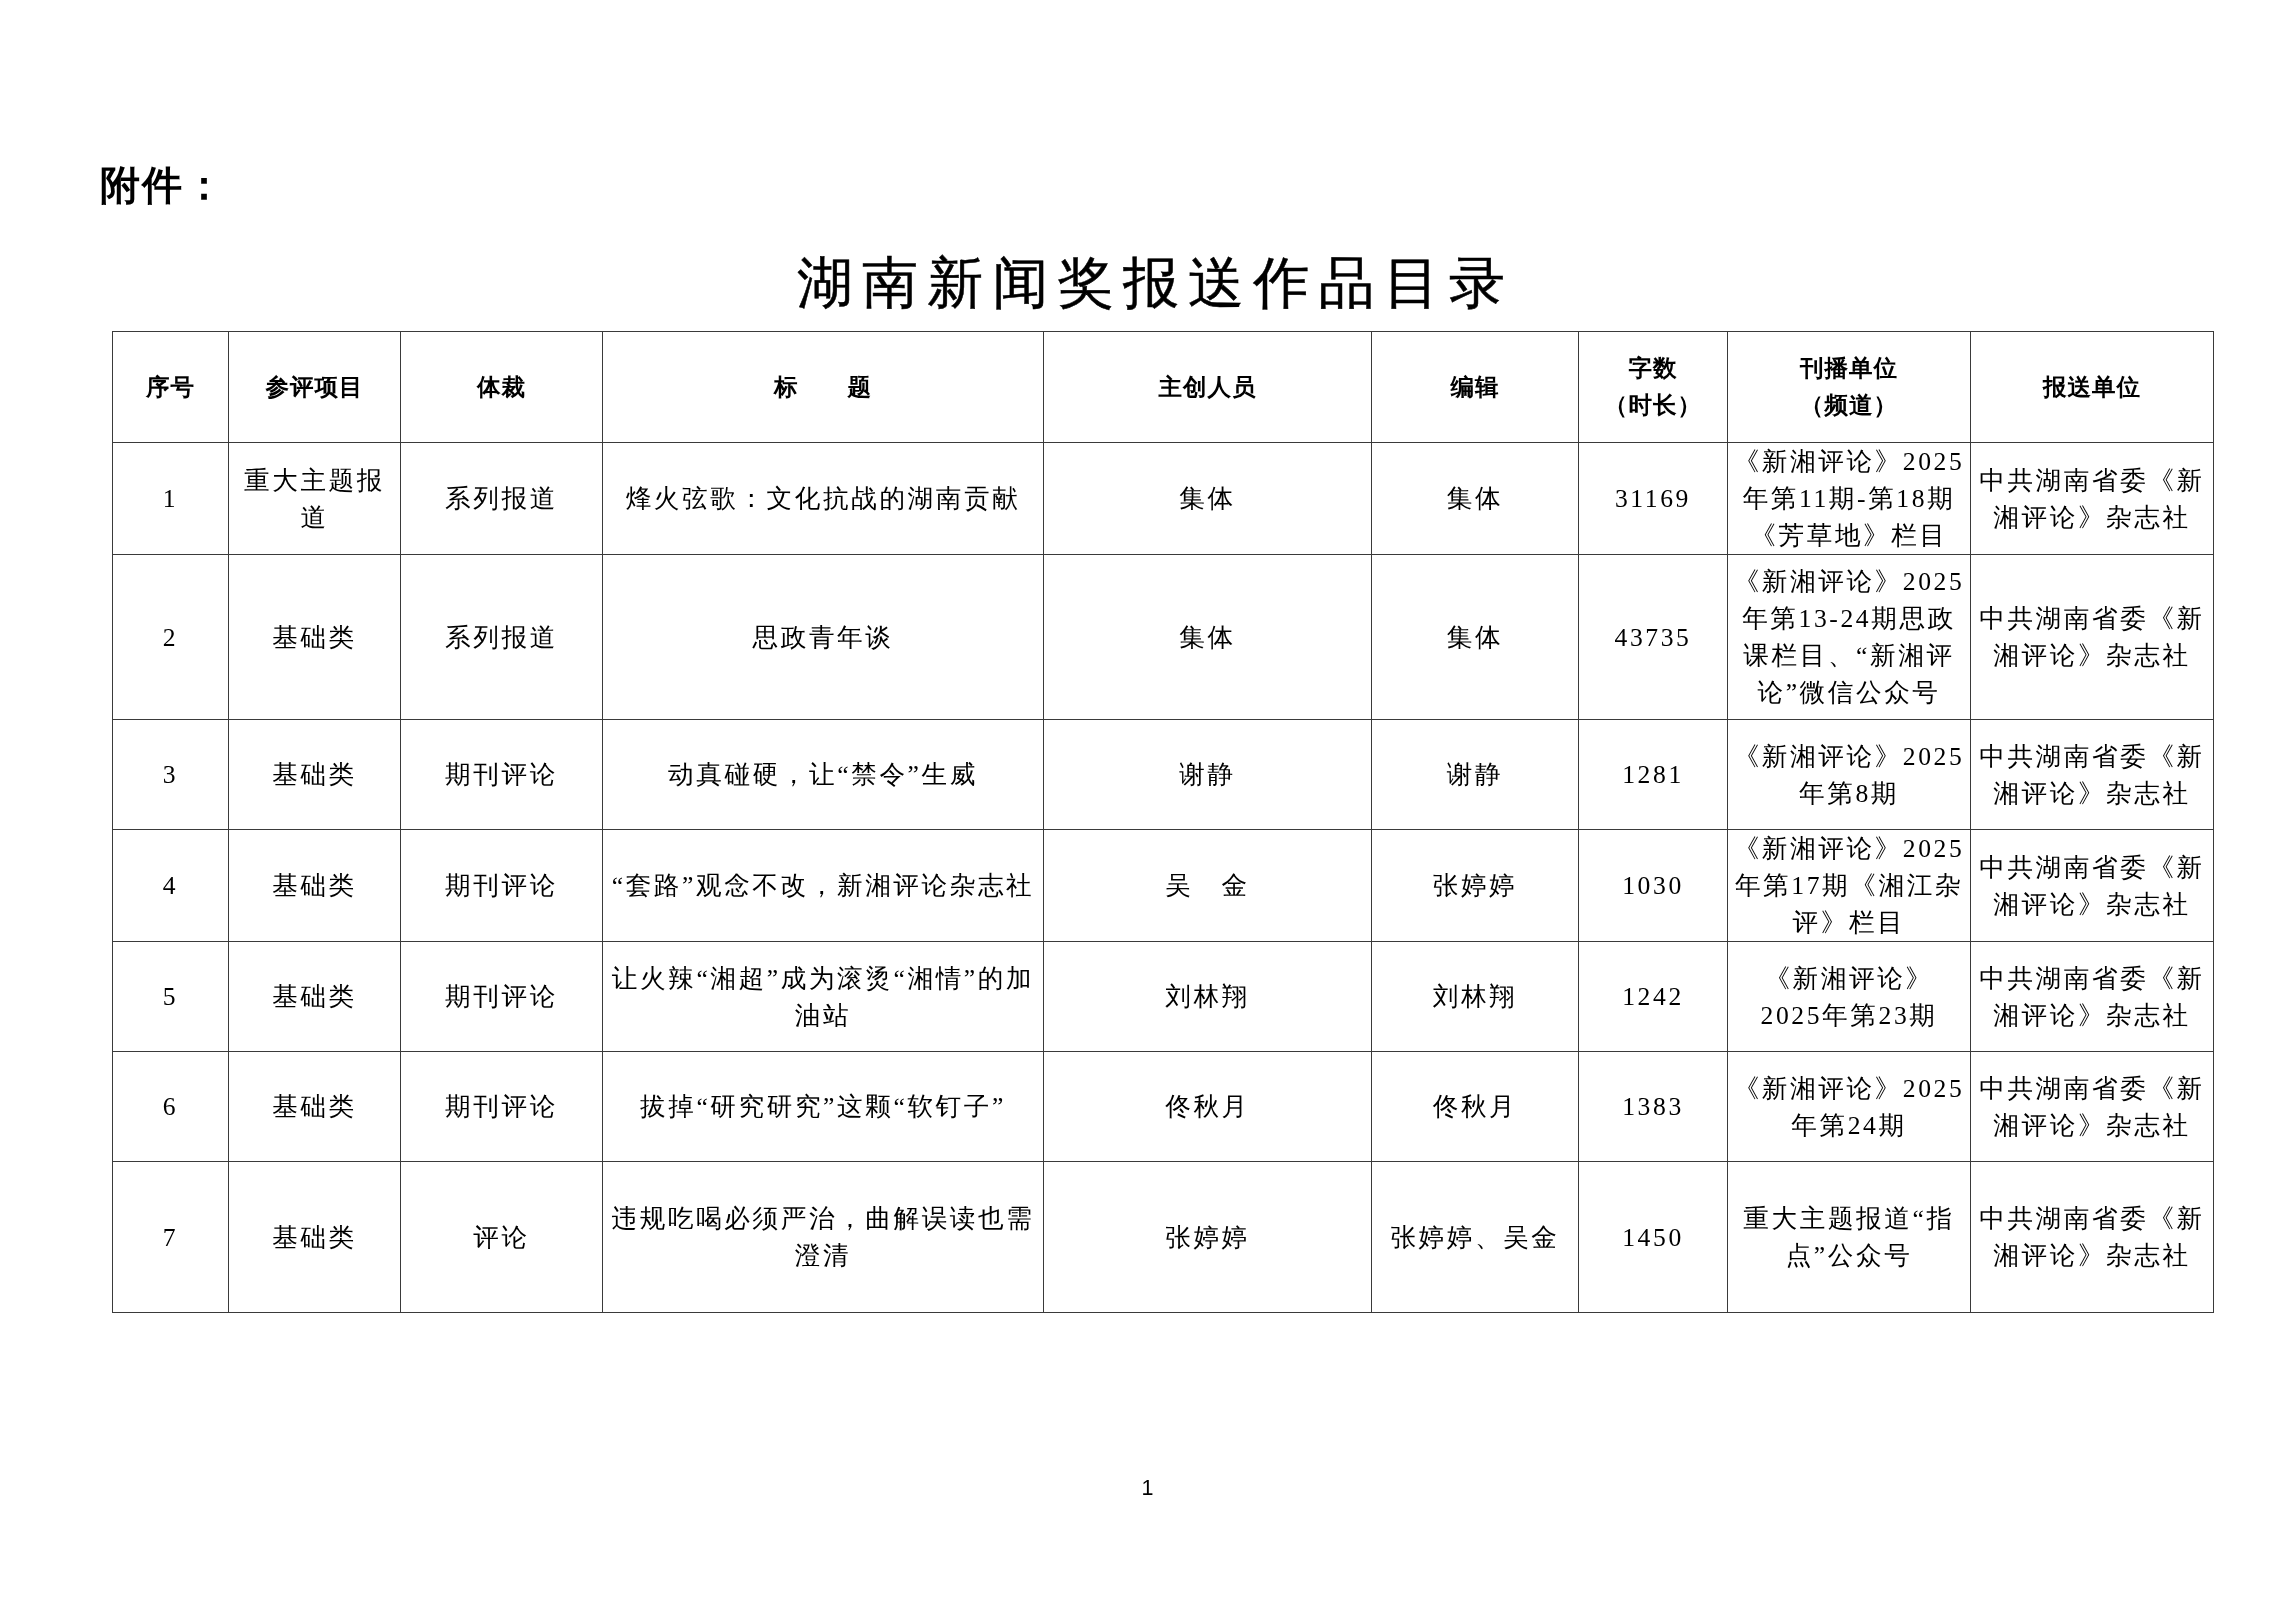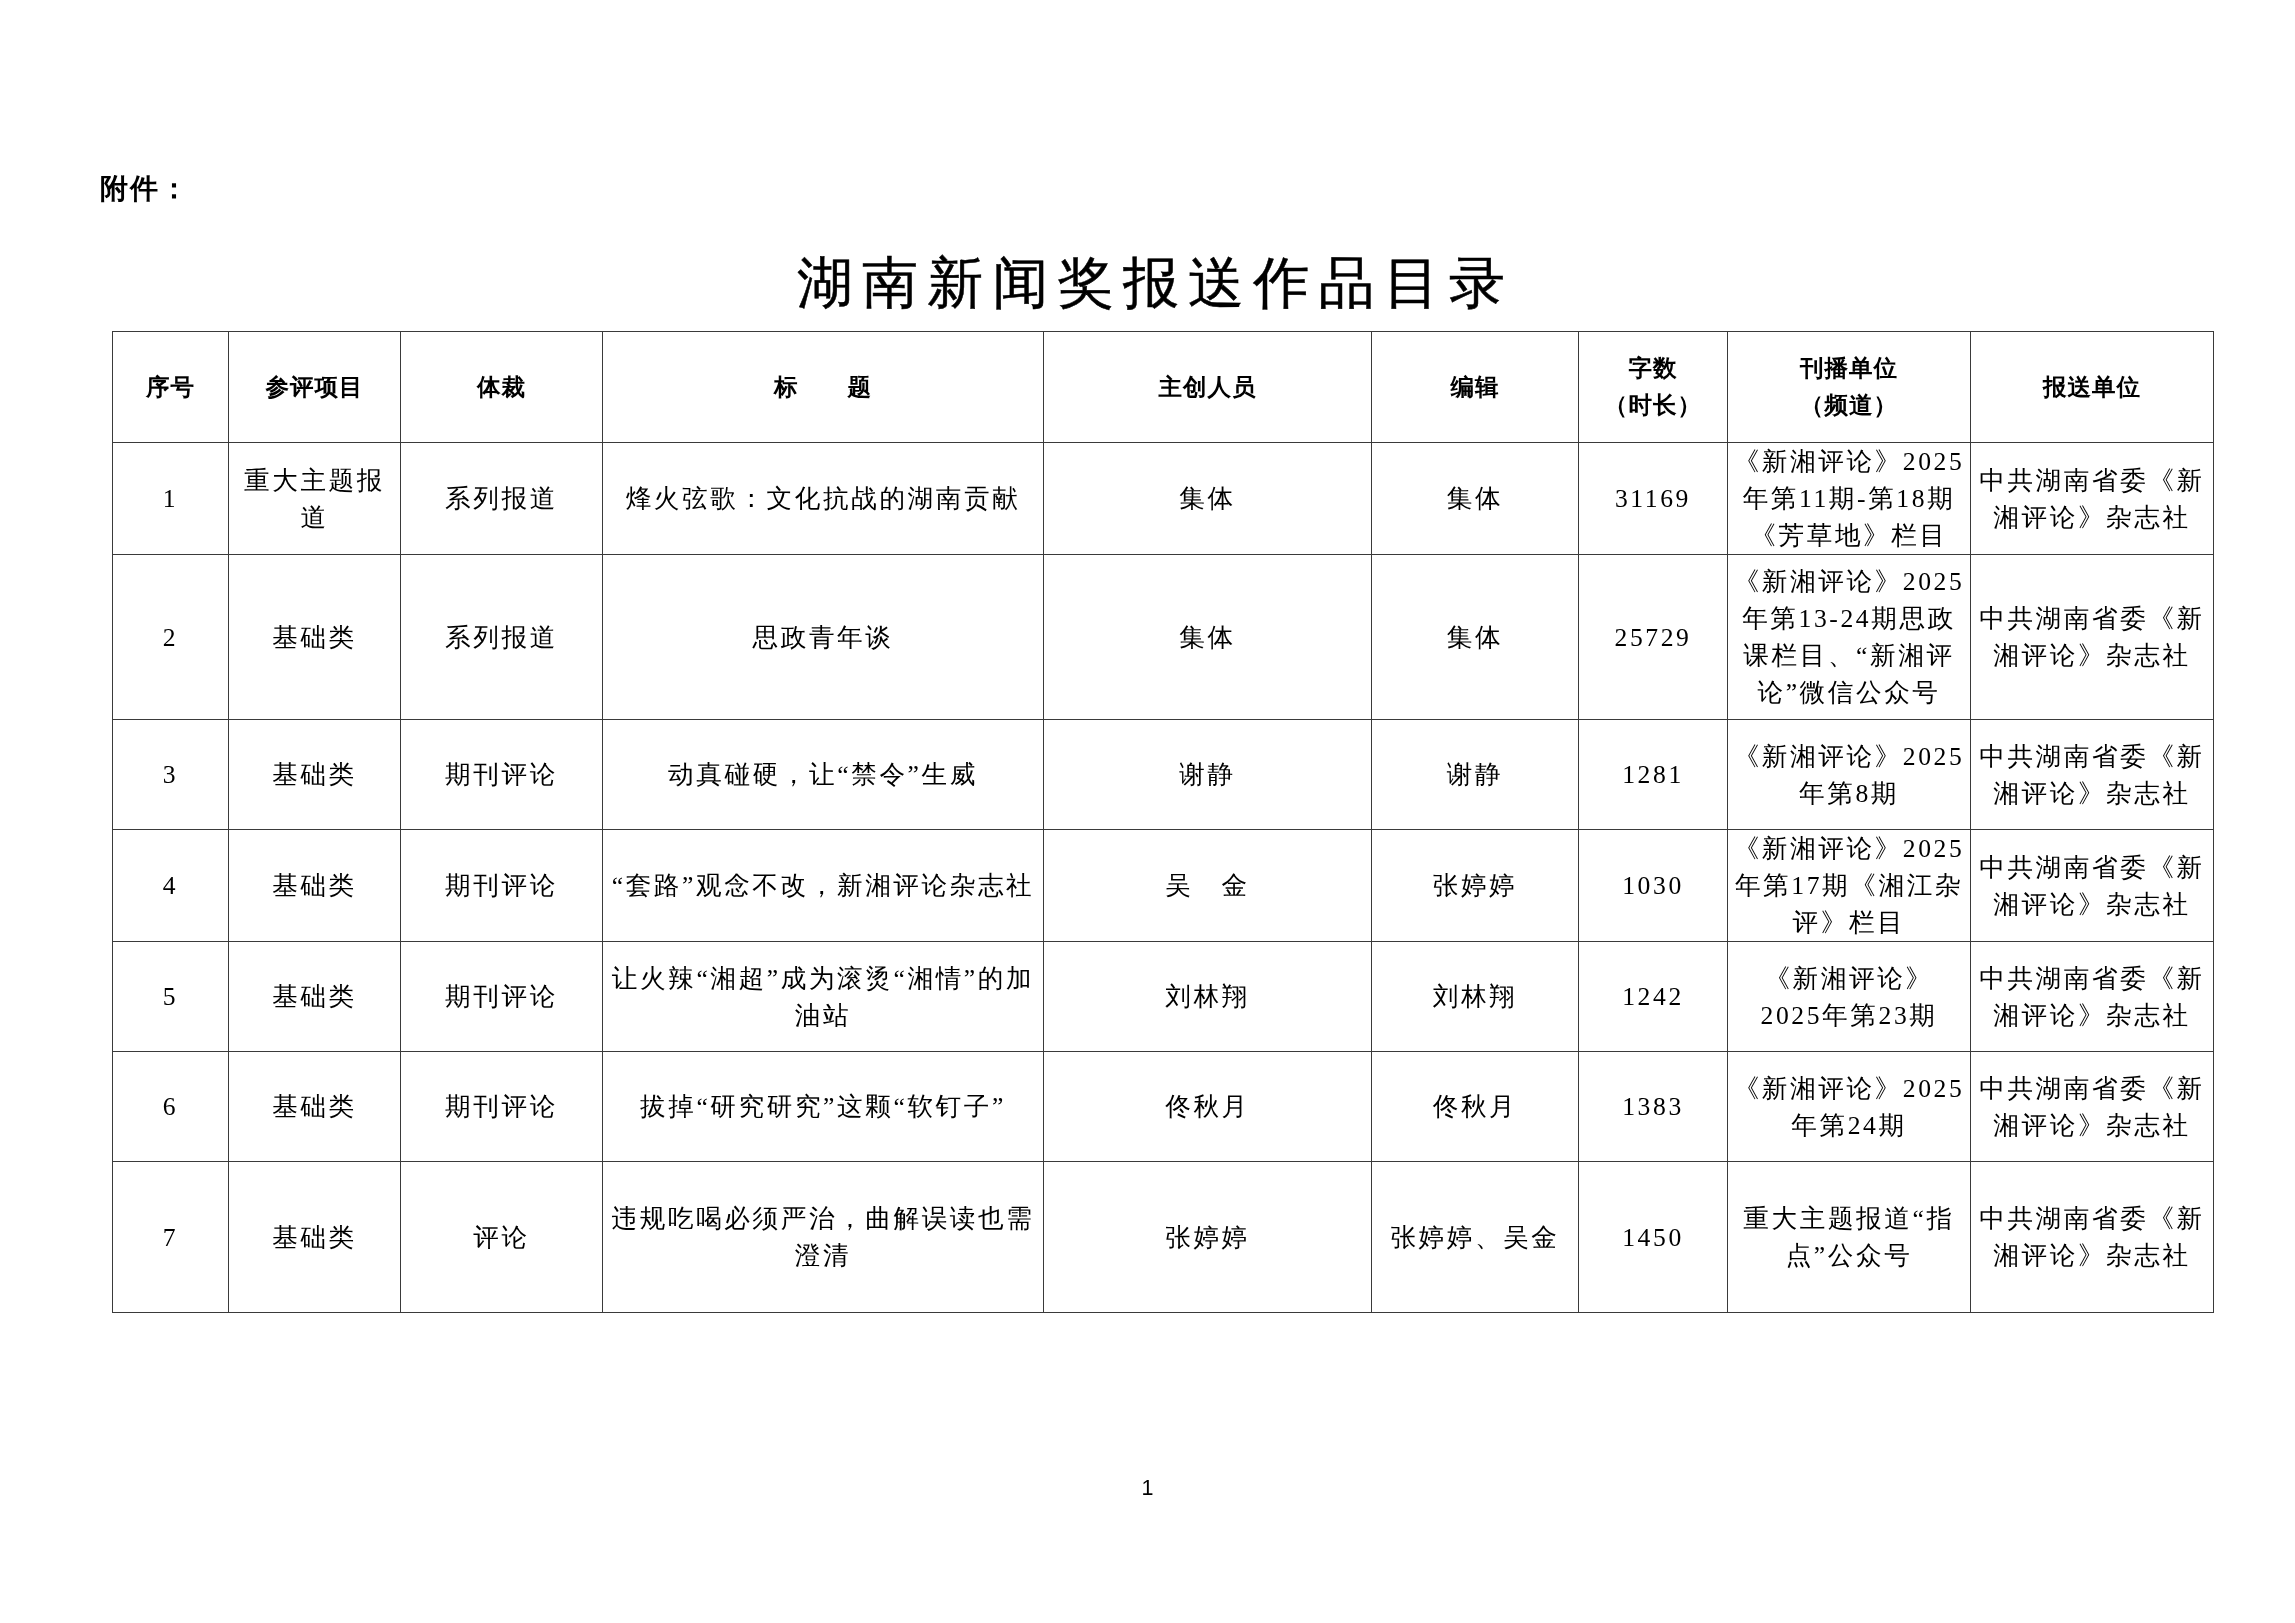--- a/index.html
+++ b/index.html
@@ -1,17 +1,17 @@
 <!DOCTYPE html>
 <html style="font-size:8.2px"><head>
 <meta charset="utf-8">
 <style>
   html, body { margin:0; padding:0; background:#ffffff; }
   body { width:2295px; height:1623px; position:relative; overflow:hidden; color:#000; }
-  .attach { position:absolute; left:100px; top:163px; font-family:Liberation Sans, sans-serif; font-weight:bold; font-size:28px; line-height:51px; letter-spacing:2px; }
+  .attach { position:absolute; left:100px; top:163px; font-family:Liberation Mono, monospace; font-weight:bold; font-size:40px; line-height:51px; letter-spacing:2px; }
   .doc-title { position:absolute; left:0; width:2295px; top:239px; text-align:center; font-family:"DejaVu Sans", sans-serif; font-size:56px; line-height:72px; letter-spacing:9.2px; font-weight:normal; -webkit-text-stroke:0.5px #000; }
   table.catalog { position:absolute; left:112px; top:331px; width:2100px; border-collapse:collapse; table-layout:fixed; }
   table.catalog td, table.catalog th { border:1.3px solid #3a3a3a; text-align:center; vertical-align:middle; padding:0 4.1px; overflow:hidden; }
   table.catalog th { font-family:"DejaVu Sans", sans-serif; font-weight:bold; font-size:23.5px; line-height:37px; letter-spacing:1px; }
   table.catalog td { font-family:"Liberation Serif", "DejaVu Serif", serif; font-size:25.6px; line-height:37px; letter-spacing:2.6px; font-weight:normal; }
   tr.hdr { height:111px; }
   .r1 { height:112px; } .r2 { height:165px; } .r3 { height:110px; } .r4 { height:112px; }
   .r5 { height:110px; } .r6 { height:110px; } .r7 { height:151px; }
   .page-num { position:absolute; left:0; width:2295px; top:1476px; text-align:center; font-family:"Liberation Sans", sans-serif; font-size:21.5px; line-height:25.6px; }
   .cell-text { display:block; white-space:pre-line; }
@@ -80,21 +80,21 @@
       <td>《新湘评论》2025年第11期-第18期《芳草地》栏目</td>
       <td>中共湖南省委《新湘评论》杂志社</td>
     </tr>
     <tr class="r2">
       <td>2</td>
       <td>基础类</td>
       <td>系列报道</td>
       <td>思政青年谈</td>
       <td>集体</td>
       <td>集体</td>
-      <td>25729</td>
+      <td>43735</td>
       <td>《新湘评论》2025年第13-24期思政课栏目、“新湘评论”微信公众号</td>
       <td>中共湖南省委《新湘评论》杂志社</td>
     </tr>
     <tr class="r3">
       <td>3</td>
       <td>基础类</td>
       <td>期刊评论</td>
       <td>动真碰硬，让“禁令”生威</td>
       <td>谢静</td>
       <td>谢静</td>

